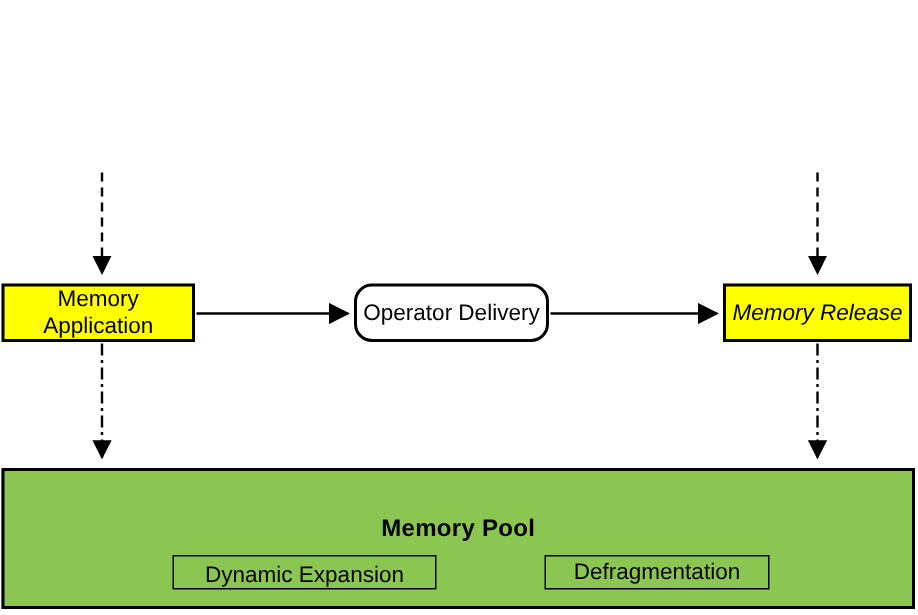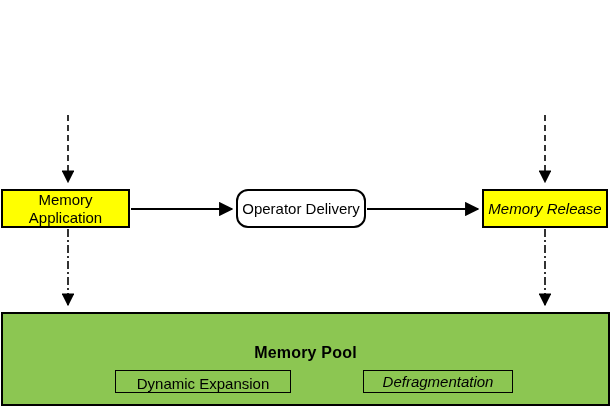--- a/index.html
+++ b/index.html
@@ -63,21 +63,21 @@
   .node-rel { left: 482px; width: 126px; background: #ffff00; font-style: italic; }
 
   
   .bottom-band {
     left: 1px; top: 312px;
     width: 609px; height: 94px;
     background: #8cc652;
   }
   .bottom-band .band-title { margin-top: 30px; }
   .sub-expansion { left: 112px; top: 56px; width: 176px; align-items: flex-end; }
-  .sub-defrag    { left: 360px; top: 56px; width: 150px; font-style: italic; }
+  .sub-defrag    { left: 360px; top: 56px; width: 150px; }
 
   .arrow-layer {
     position: absolute;
     left: 0; top: 0;
     width: 612px; height: 410px;
     pointer-events: none;
   }
 </style>
 </head>
 <body>

